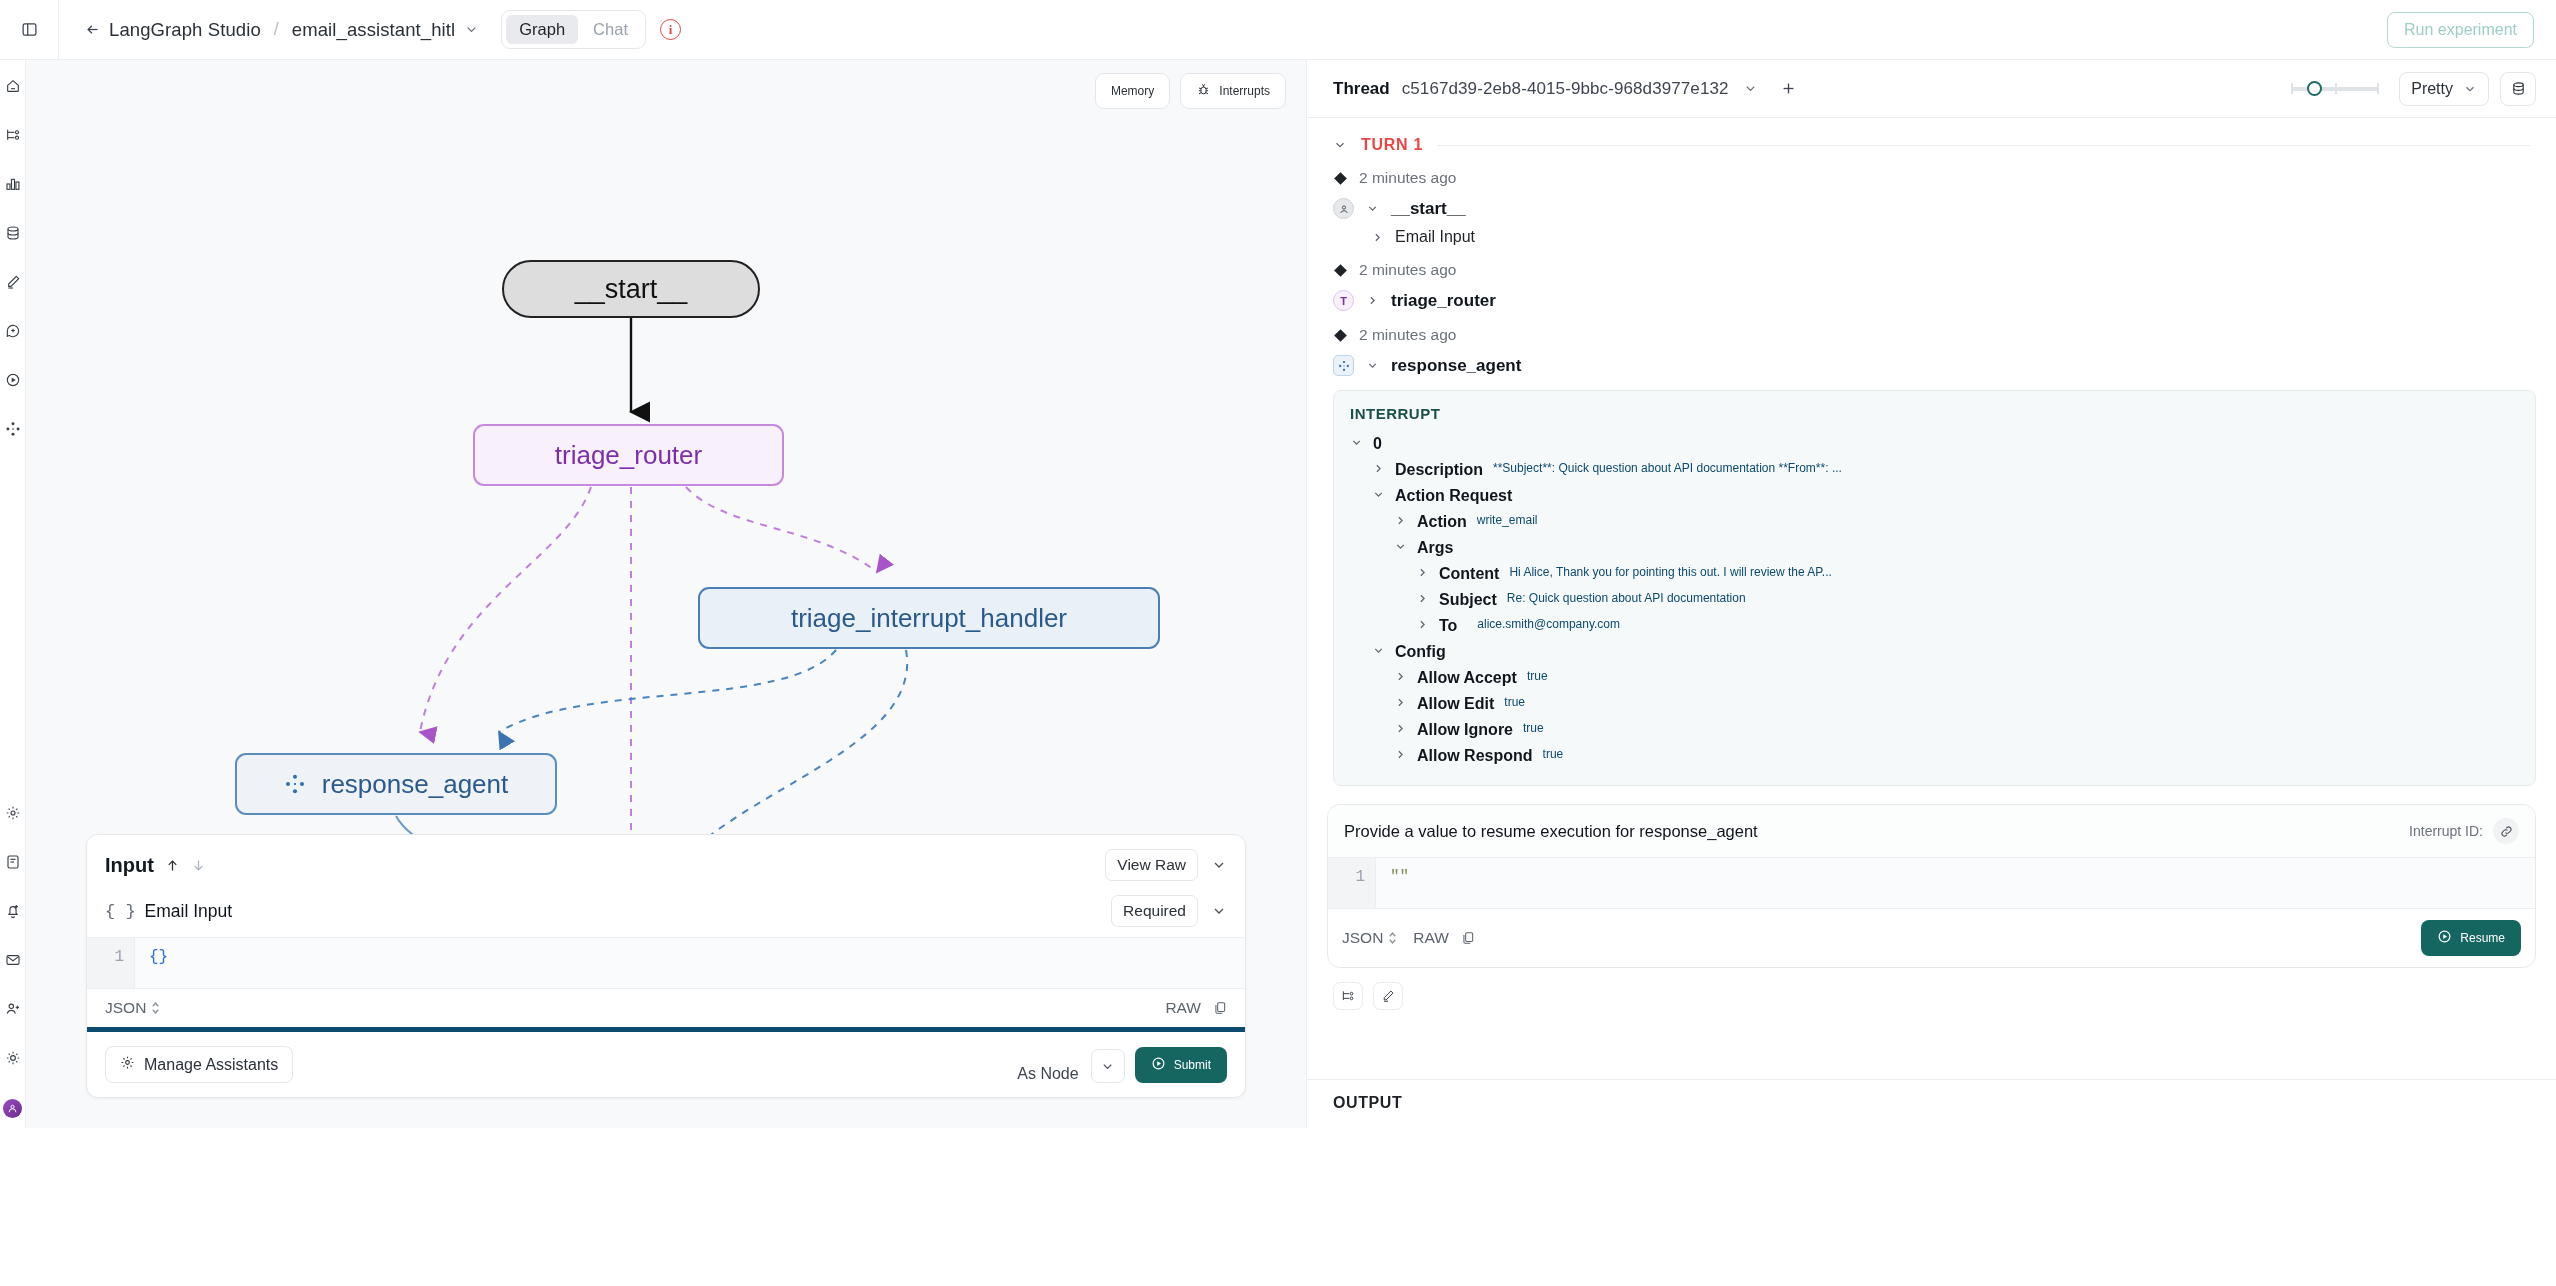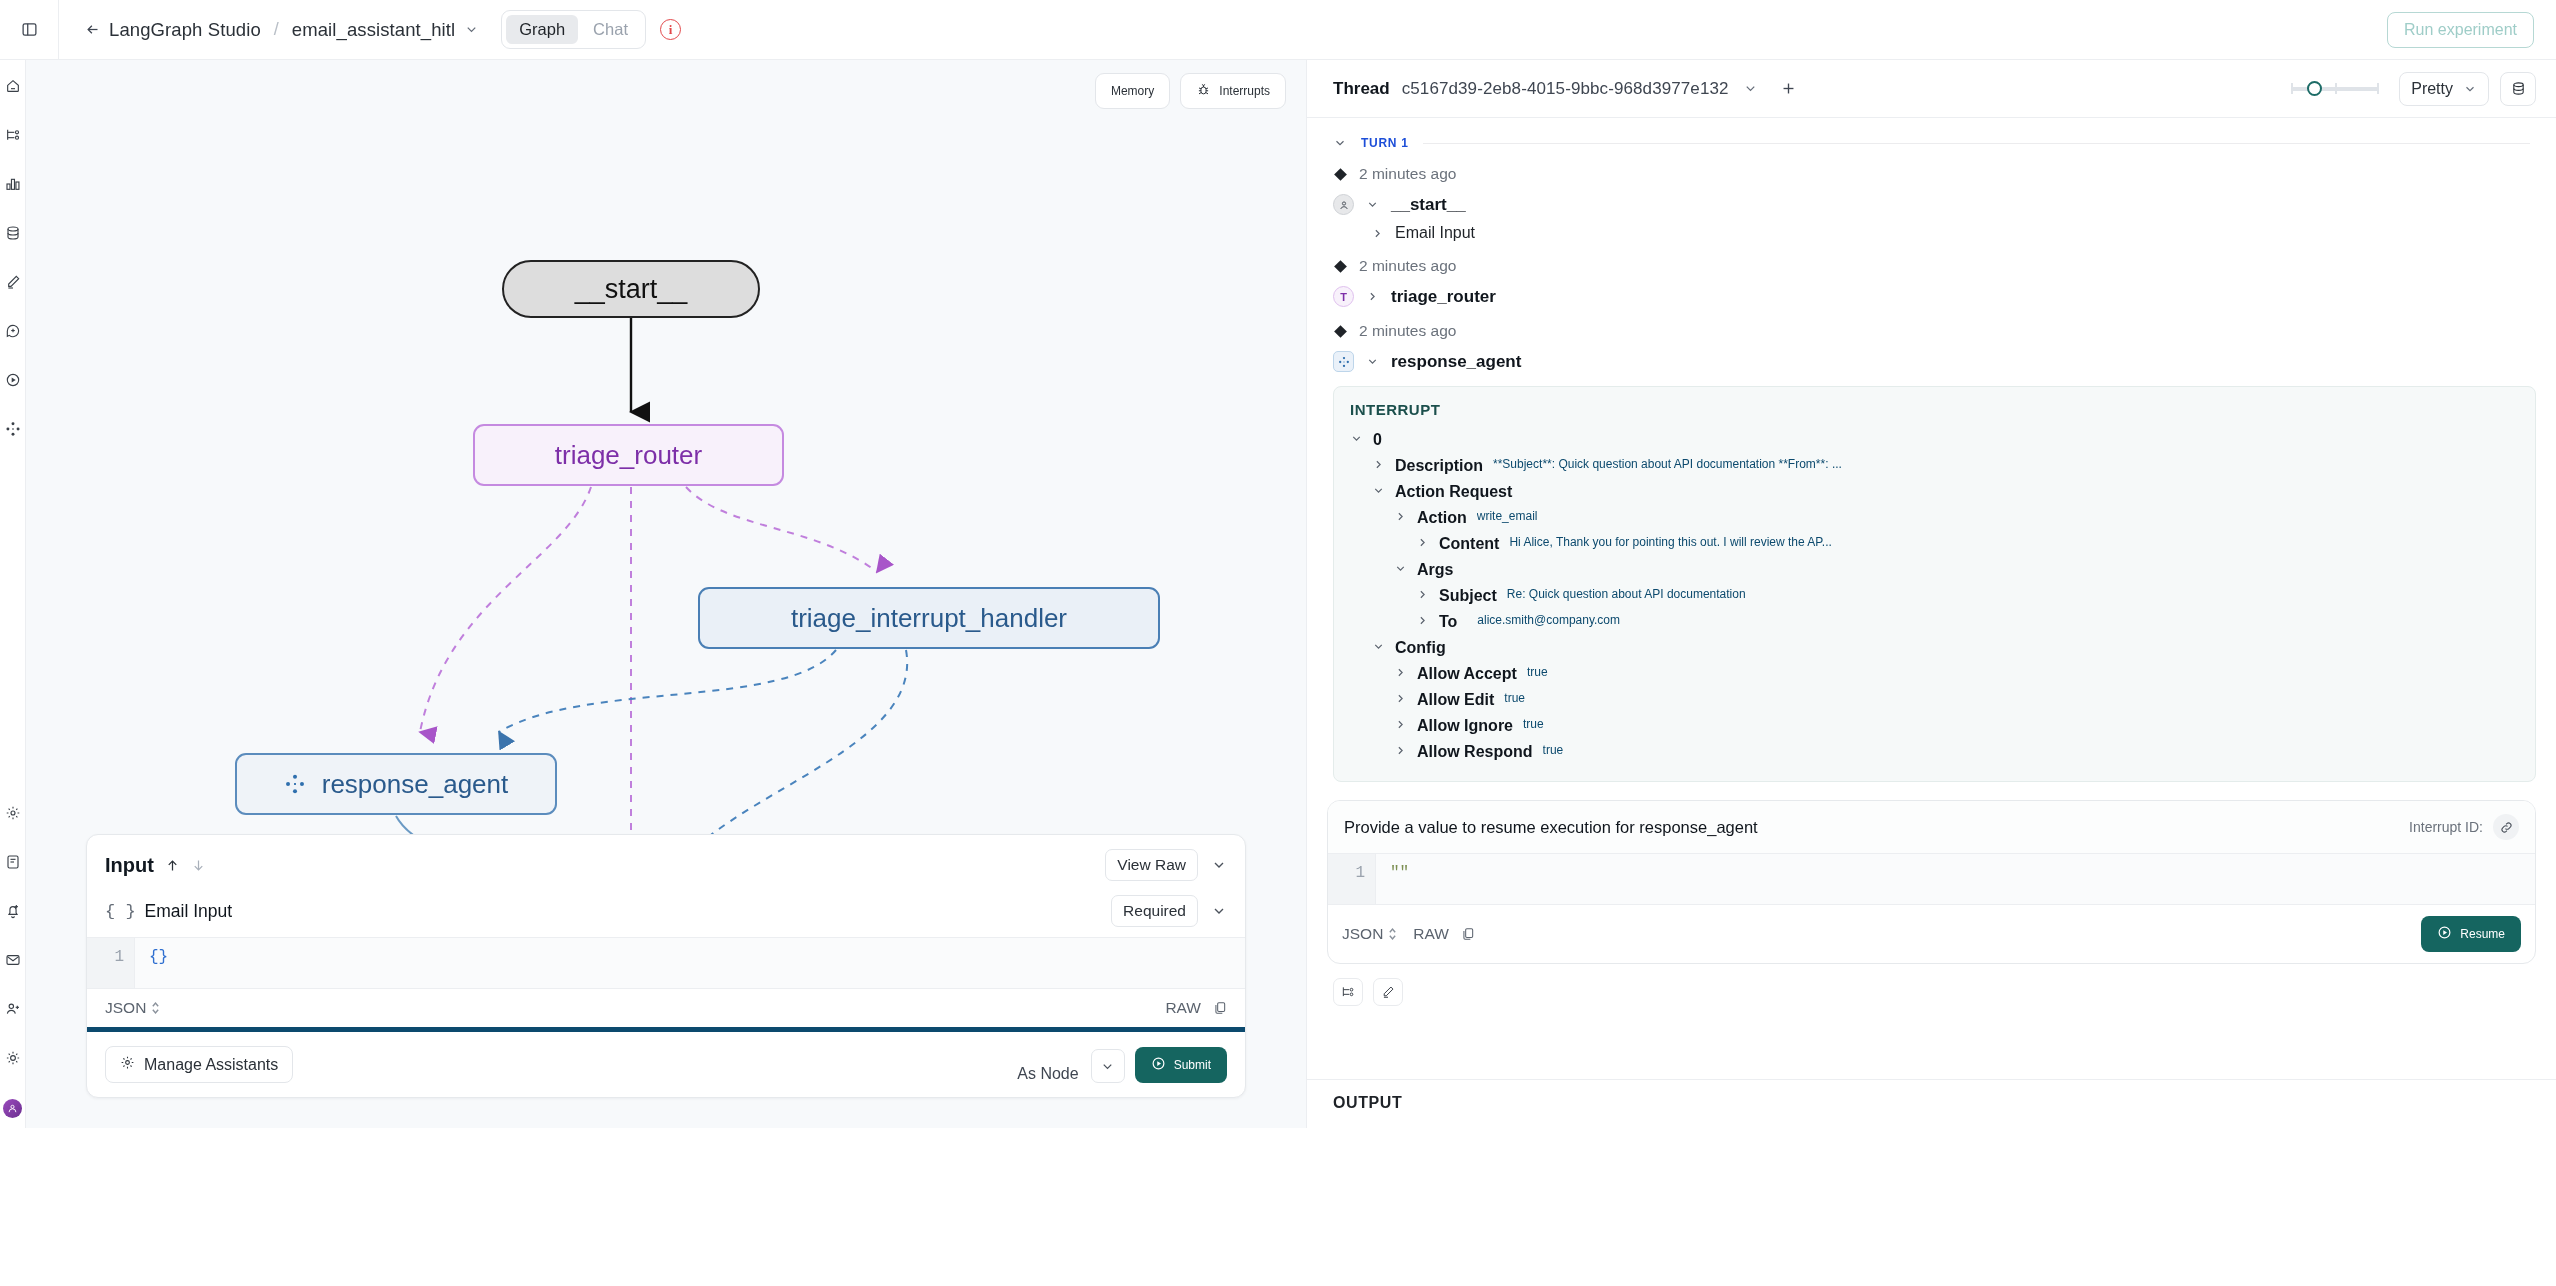--- a/index.html
+++ b/index.html
@@ -209,21 +209,21 @@
   }
   .icobtn {
     border:1px solid #e3e6ea; border-radius:8px; background:#fff;
     width:36px; height:34px; display:flex; align-items:center; justify-content:center;
     color:#2b3138; cursor:pointer;
   }
 
   .thread-body { flex:1 1 auto; overflow:hidden; position:relative; }
 
   .turn-row { display:flex; align-items:center; padding:18px 26px 0 26px; gap:14px; }
-  .turn-lbl { font-size:12px; font-weight:600; letter-spacing:.7px; color:#1d4ed8; }
+  .turn-lbl { font-size:16px; font-weight:600; letter-spacing:.7px; color:#ef4444; }
   .turn-rule { flex:1; height:1px; background:#ececee; }
 
   .ts-row { display:flex; align-items:center; gap:14px; padding:15px 26px 0 26px; }
   .ts-diamond { width:9px; height:9px; background:#1f2328; transform:rotate(45deg); margin-left:3px; }
   .ts-text { font-size:15.5px; color:#6b727c; }
 
   .node-row { display:flex; align-items:center; gap:12px; padding:11px 26px 0 26px; }
   .node-badge {
     width:21px; height:21px; border-radius:50%; display:flex; align-items:center; justify-content:center;
     background:#e7e8ea; border:1px solid #cfd2d6; color:#50565f; flex:0 0 auto;
@@ -753,37 +753,37 @@
           <div class="kv ind2">
             <span class="tw">
               <svg width="13" height="13" viewBox="0 0 24 24" fill="none" stroke="currentColor" stroke-width="2.2">
                   <polyline points="9,6 15,12 9,18"></polyline>
                 </svg>
             </span>
             <span class="k">Action</span>
             <span class="v">write_email</span>
           </div>
 
+          <div class="kv ind2">
+            <span class="tw">
+              <svg width="13" height="13" viewBox="0 0 24 24" fill="none" stroke="currentColor" stroke-width="2.2">
+                  <polyline points="6,9 12,15 18,9"></polyline>
+                </svg>
+            </span>
+            <span class="k">Args</span>
+          </div>
+
           <div class="kv ind3">
             <span class="tw">
               <svg width="13" height="13" viewBox="0 0 24 24" fill="none" stroke="currentColor" stroke-width="2.2">
                   <polyline points="9,6 15,12 9,18"></polyline>
                 </svg>
             </span>
             <span class="k">Content</span>
             <span class="v">Hi Alice, Thank you for pointing this out. I will review the AP...</span>
-          </div>
-
-          <div class="kv ind2">
-            <span class="tw">
-              <svg width="13" height="13" viewBox="0 0 24 24" fill="none" stroke="currentColor" stroke-width="2.2">
-                  <polyline points="6,9 12,15 18,9"></polyline>
-                </svg>
-            </span>
-            <span class="k">Args</span>
           </div>
           <div class="kv ind3">
             <span class="tw">
               <svg width="13" height="13" viewBox="0 0 24 24" fill="none" stroke="currentColor" stroke-width="2.2">
                   <polyline points="9,6 15,12 9,18"></polyline>
                 </svg>
             </span>
             <span class="k">Subject</span>
             <span class="v">Re: Quick question about API documentation</span>
           </div>

